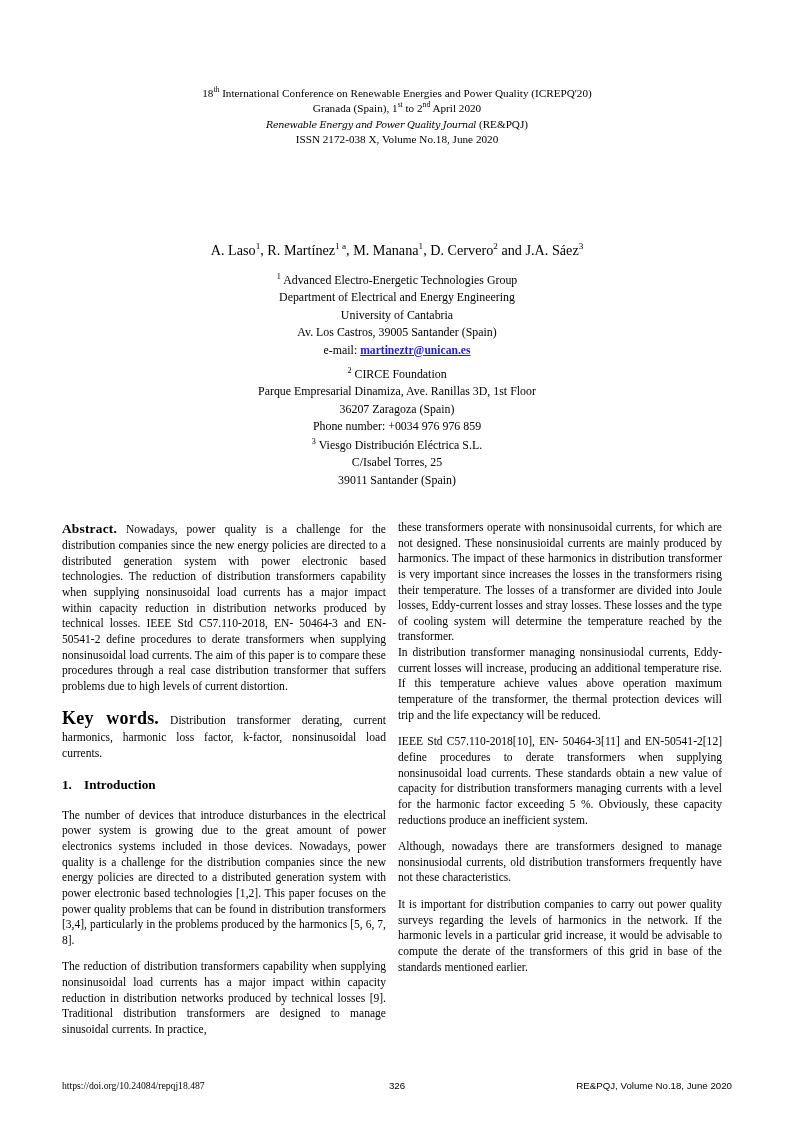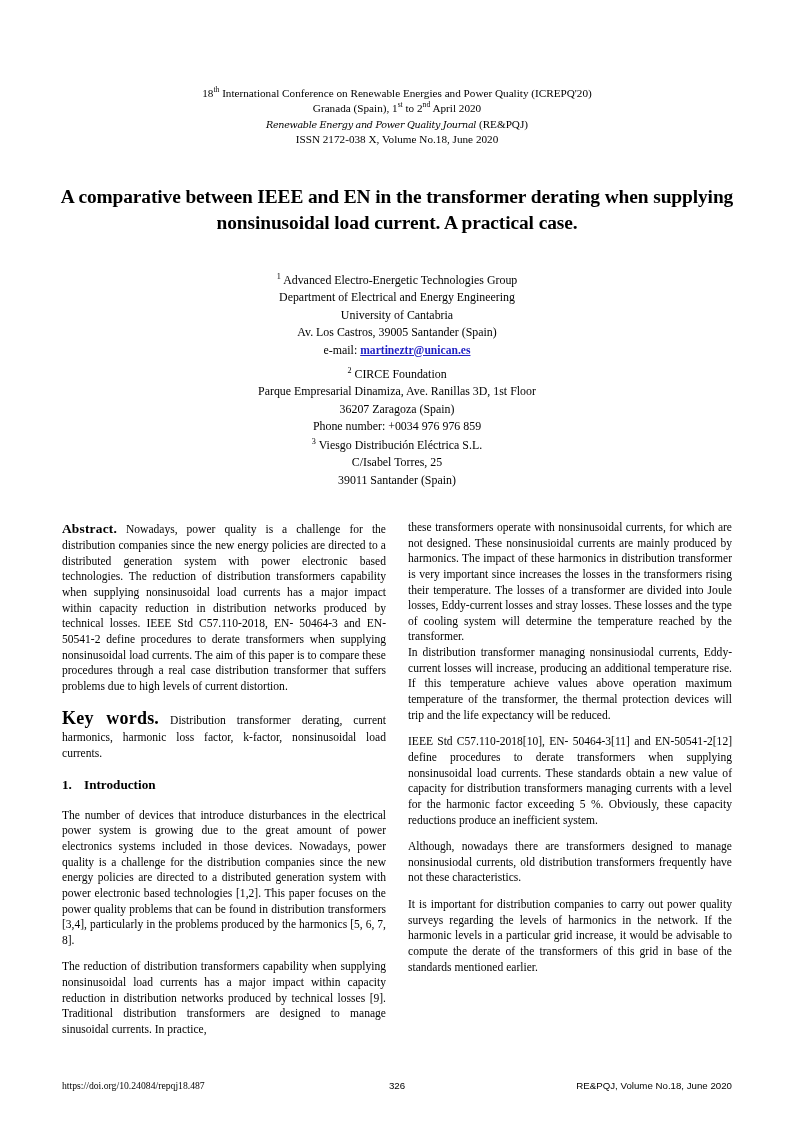--- a/index.html
+++ b/index.html
@@ -110,21 +110,21 @@
     font-size: 11.6px;
   }
 
   
   .columns {
     position: absolute;
     left: 62px;
     top: 512px;
     width: 670px;
     display: flex;
-    gap: 22px;
+    gap: 12px;
   }
   .col {
     width: 324px;
     font-size: 11.55px;
     line-height: 1.355;
     text-align: justify;
   }
   .col p {
     margin: 0 0 11px 0;
     text-align: justify;
@@ -174,22 +174,24 @@
 
 <div class="page">
 
   <div class="masthead">
     <div class="line"><span>18</span><sup>th</sup><span> International Conference on Renewable Energies and Power Quality (ICREPQ'20)</span></div>
     <div class="line"><span>Granada (Spain), 1</span><sup>st</sup><span> to 2</span><sup>nd</sup><span> April 2020</span></div>
     <div class="line script-wrap"><span class="script">Renewable Energy and Power Quality Journal</span><span> (RE&amp;PQJ)</span></div>
     <div class="line">ISSN 2172-038 X, Volume No.18, June 2020</div>
   </div>
 
-  <h1 class="title">A comparative between IEEE and EN in the transformer derating when supplying nonsinusoidal load current. A practical case.</h1>
-
+
+  <div class="authors">
+    <span>A. Laso</span><sup>1</sup><span>, </span><span>R. Martínez</span><sup>1 a</sup><span>, </span><span>M. Manana</span><sup>1</sup><span>, </span><span>D. Cervero</span><sup>2</sup><span> and </span><span>J.A. Sáez</span><sup>3</sup>
+  </div>
 
   <div class="affil" id="affil-1">
     <div><sup>1</sup> <span>Advanced Electro-Energetic Technologies Group</span></div>
     <div>Department of Electrical and Energy Engineering</div>
     <div>University of Cantabria</div>
     <div>Av. Los Castros, 39005 Santander (Spain)</div>
     <div class="email-line"><span>e-mail: </span><a class="email-link" href="#">martineztr@unican.es</a></div>
   </div>
 
   <div class="affil" id="affil-2">

